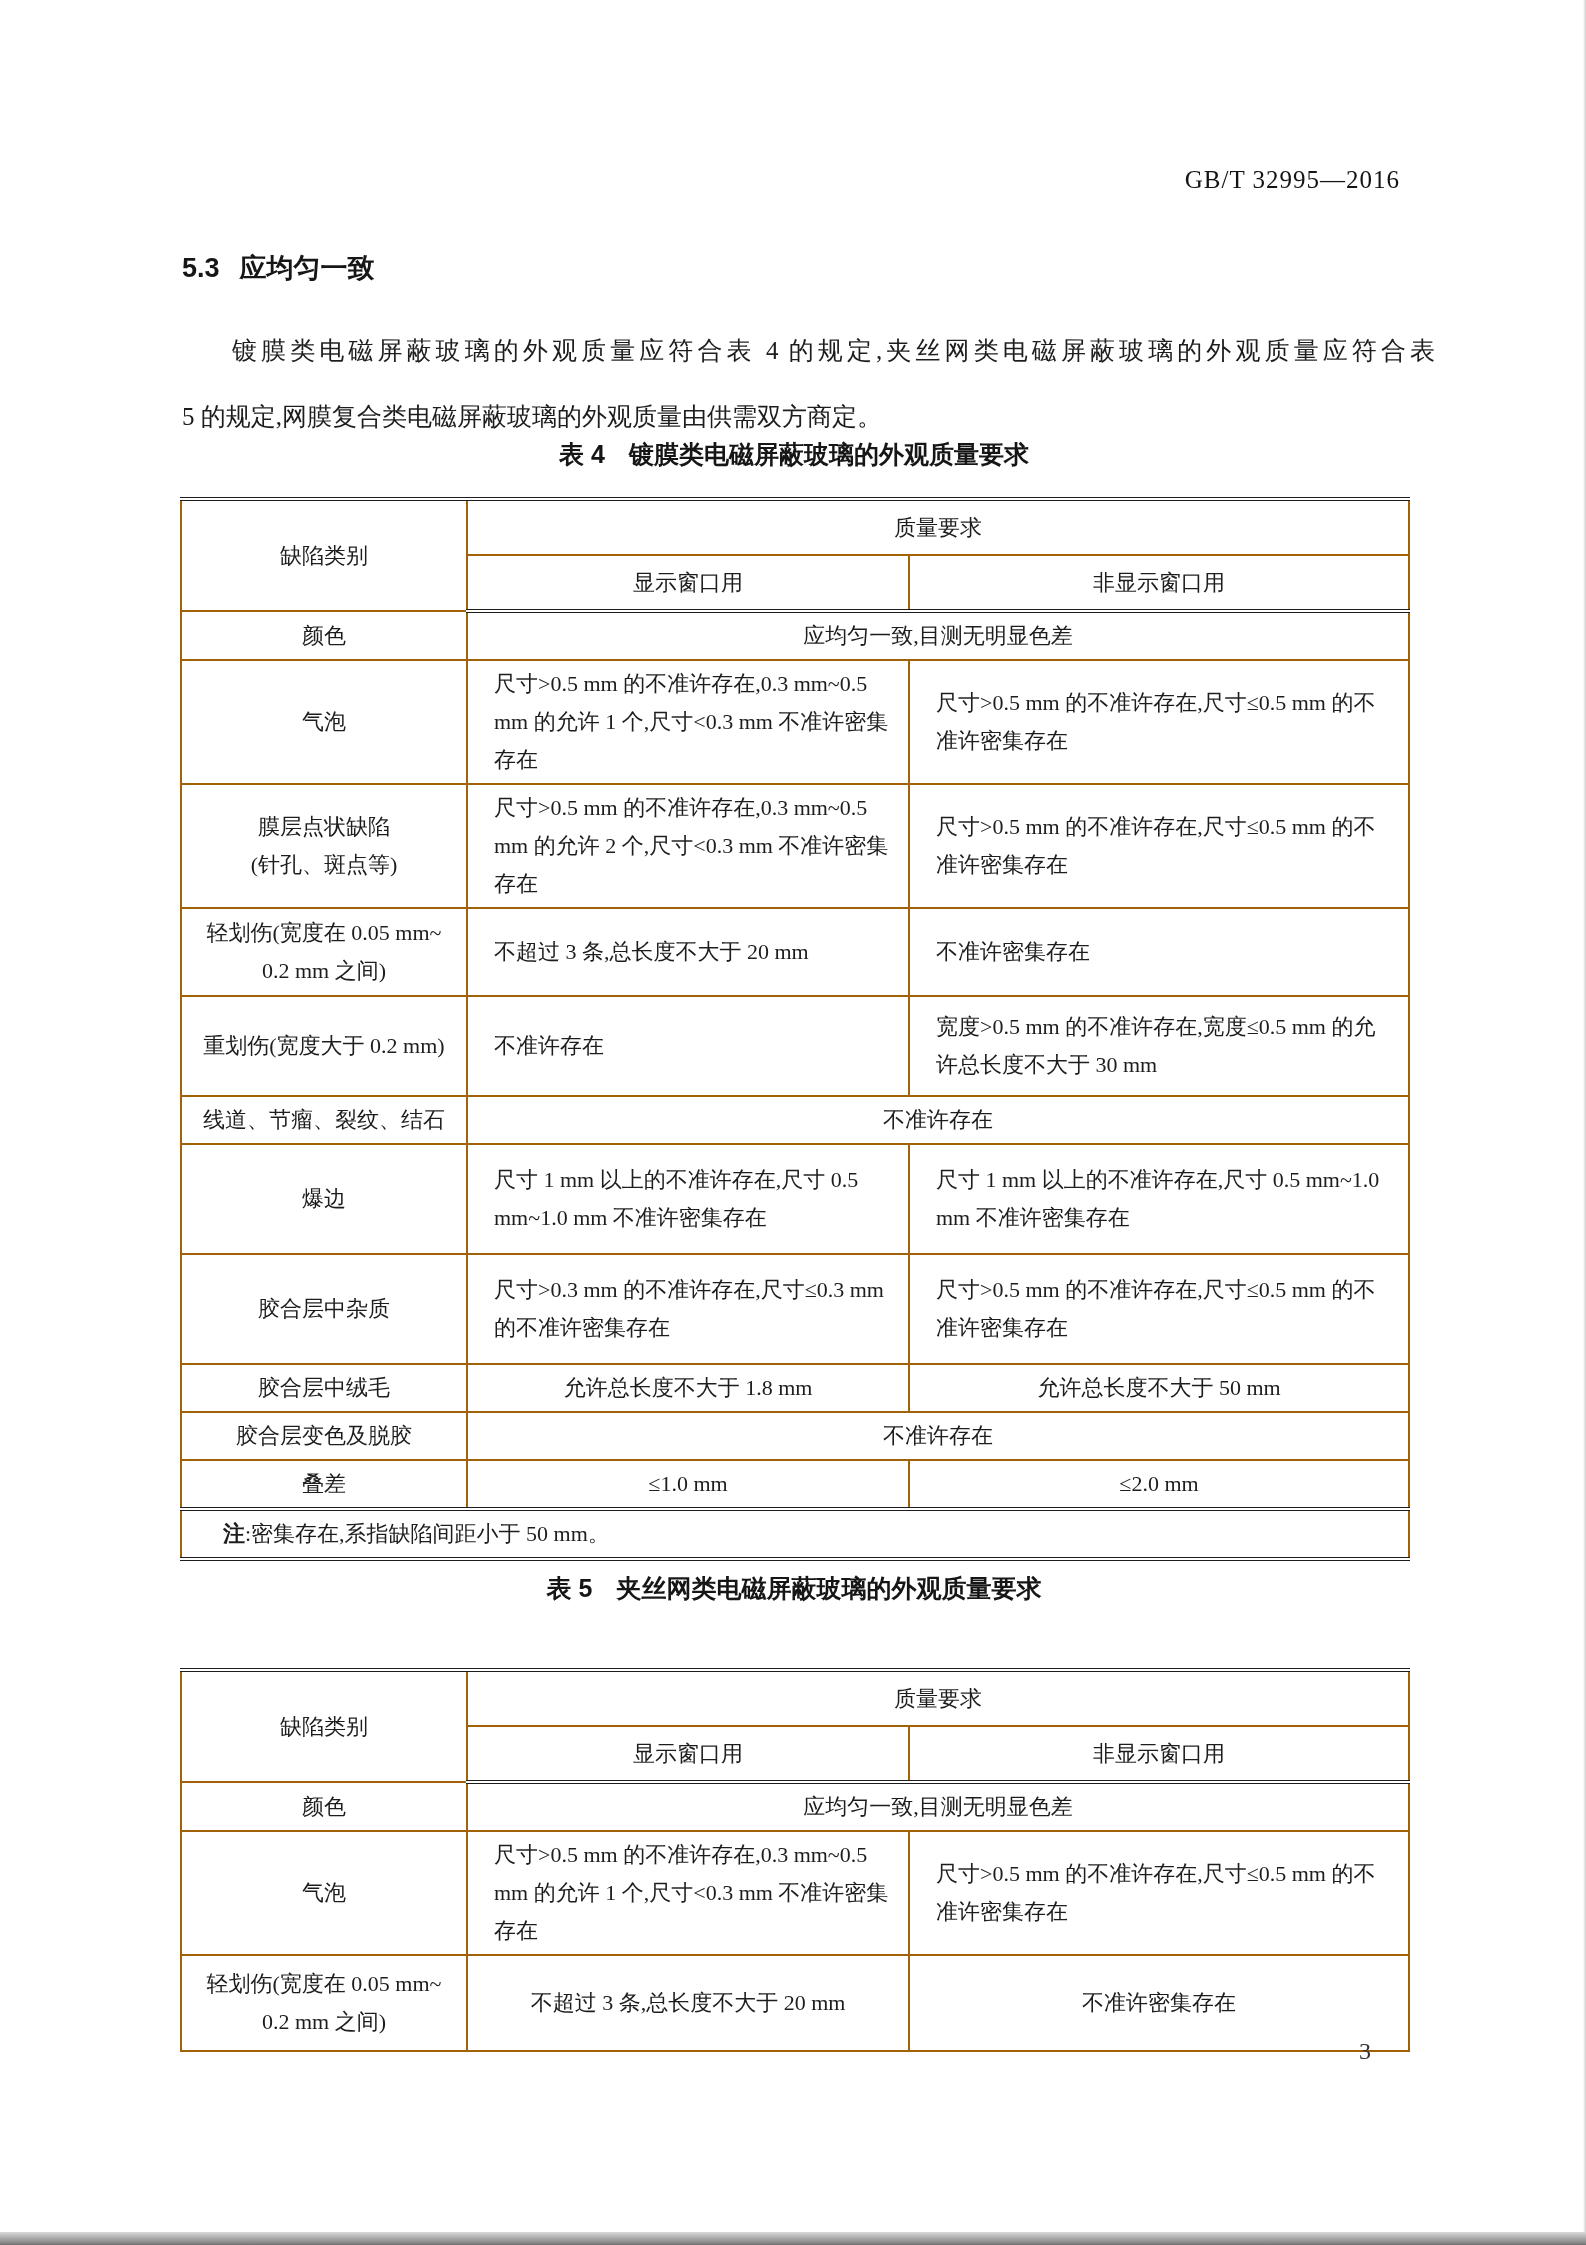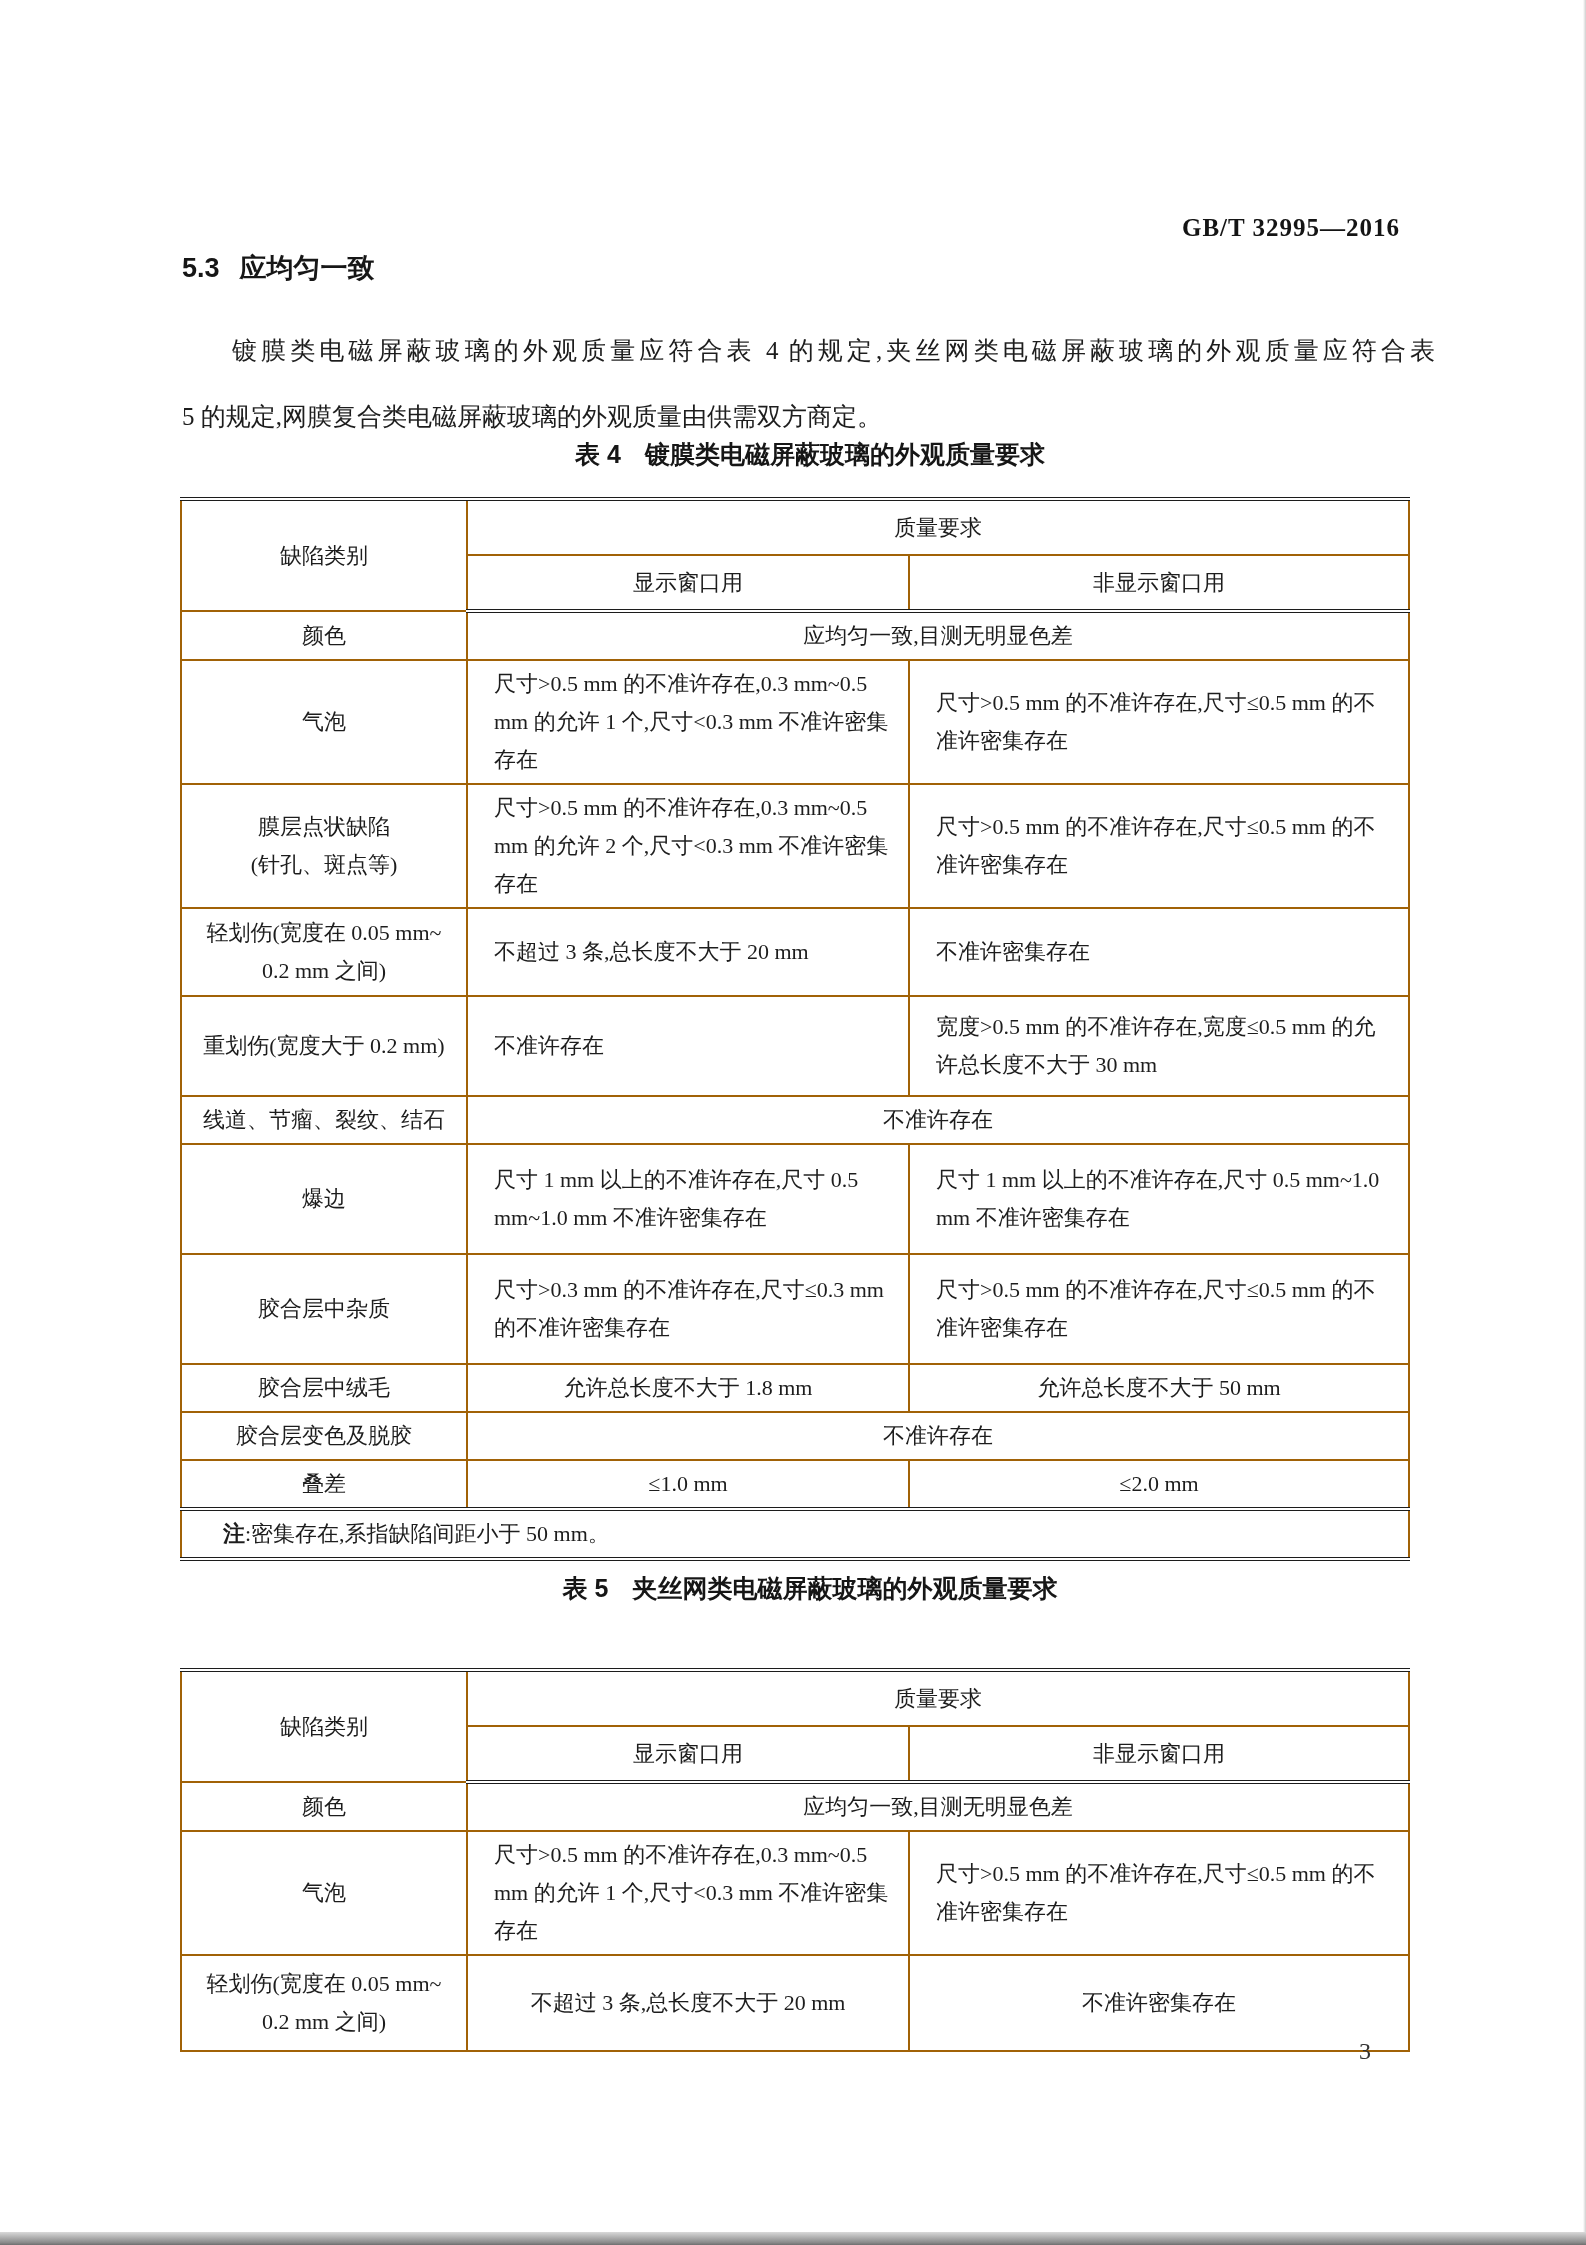--- a/index.html
+++ b/index.html
@@ -8,39 +8,39 @@
     width:1586px;height:2245px;
     background:#ffffff;
     overflow:hidden;
     color:#1d1d1d;
     font-family:"Liberation Serif","DejaVu Serif",serif;
   }
   
   .running-head{
     position:absolute;top:166px;right:186px;
     font-family:"Liberation Serif","DejaVu Serif",serif;
-    font-weight:bold;font-size:25px;letter-spacing:1px;color:#141414;margin-top:48px;
+    font-weight:normal;font-size:25px;letter-spacing:1px;color:#141414;
   }
   
   .section-heading{
     position:absolute;top:250px;left:182px;
     font-family:"Liberation Sans","DejaVu Sans",sans-serif;
     font-weight:bold;font-size:27px;color:#161616;
   }
   .section-heading .sec-num{margin-right:20px;}
   
   .para{
     position:absolute;top:318px;left:182px;width:1253px;
     font-size:25px;line-height:66px;color:#1d1d1d;
   }
   .para-line{width:100%;}
   .para-line.first{text-indent:2em;text-align:justify;text-align-last:justify;}
   
   .tbl-caption{
-    position:absolute;left:196px;width:1228px;text-align:center;
+    position:absolute;left:180px;width:1228px;text-align:center;
     font-family:"Liberation Sans","DejaVu Sans",sans-serif;
     font-weight:bold;font-size:25px;color:#161616;
   }
   .tbl-caption .cap-label{margin-right:24px;}
   
   table.gbtable{
     position:absolute;left:180px;width:1228px;
     border-collapse:collapse;table-layout:fixed;
     font-size:22px;color:#1d1d1d;
     border-top:4px double #1c1c1c;

